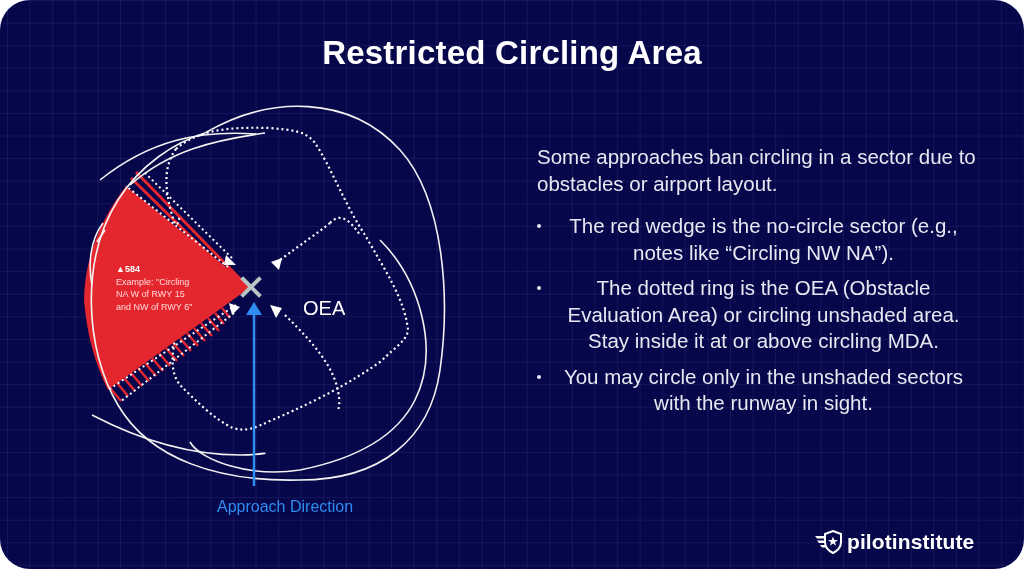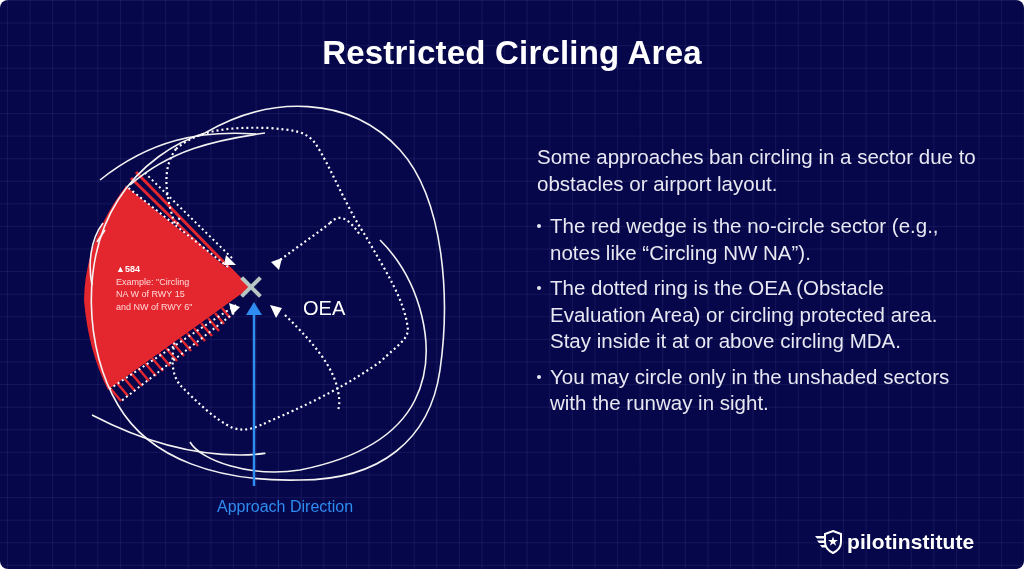--- a/index.html
+++ b/index.html
@@ -5,34 +5,34 @@
   html, body { margin:0; padding:0; background:#ffffff; }
   body { width:1024px; height:569px; overflow:hidden; position:relative; }
   .card {
     position:absolute; left:0; top:0; width:1024px; height:569px;
     background-color:#06064a;
     background-image:
       linear-gradient(to right, rgba(120,120,200,0.13) 1px, transparent 1px),
       linear-gradient(to bottom, rgba(120,120,200,0.13) 1px, transparent 1px);
     background-size:22.6px 22.6px;
     background-position:7px 0px;
-    border-radius:8px;
+    border-radius:30px;
     overflow:hidden;
     font-family:"Liberation Sans", "DejaVu Sans", sans-serif;
     color:#ffffff;
   }
   .title {
     position:absolute; left:0; right:0; top:34px;
     text-align:center; font-size:33px; font-weight:bold; letter-spacing:0.2px;
     color:#ffffff;
   }
   .diagram { position:absolute; left:0; top:0; width:520px; height:569px; }
   .info { position:absolute; left:537px; top:143px; width:440px; }
   .intro { font-size:20.5px; line-height:27px; color:#e8e8f2; margin:0 0 16px 0; }
-  .bullets { list-style:none; margin:0; padding:0; }
+  .bullets { list-style:none; margin:0; padding:0;text-align:center; }
   .bullets li { position:relative; padding-left:13px; font-size:20.5px; line-height:26.5px; color:#e8e8f2; margin-bottom:9px; }
   .bullets li .dot { position:absolute; left:0; top:11px; width:4px; height:4px; border-radius:50%; background:#e8e8f2; }
   .brand { position:absolute; left:813px; top:526px; height:32px; display:flex; align-items:center; }
   .brand-text { font-size:21px; font-weight:bold; color:#ffffff; margin-left:4px; letter-spacing:0.1px; }
   .approach-label { position:absolute; left:172px; top:498px; font-size:16px; color:#2f8cf0;margin-left:45px; }
   .oea-label { position:absolute; left:303px; top:297px; font-size:20px; color:#ffffff; }
   .note { position:absolute; left:116px; top:263px; font-size:9px; line-height:12.5px; color:#ffd8d8; }
   .note .elev { font-weight:bold; color:#ffffff; }
 </style>
 </head>
@@ -126,21 +126,21 @@
     <div>and NW of RWY 6"</div>
   </div>
 
   <div class="oea-label">OEA</div>
   <div class="approach-label">Approach Direction</div>
 
   <div class="info">
     <p class="intro">Some approaches ban circling in a sector due to obstacles or airport layout.</p>
     <ul class="bullets">
       <li><span class="dot"></span><span>The red wedge is the no-circle sector (e.g., notes like “Circling NW NA”).</span></li>
-      <li><span class="dot"></span><span>The dotted ring is the OEA (Obstacle Evaluation Area) or circling protected area. Stay inside it at or above circling MDA.</span></li>
+      <li><span class="dot"></span><span>The dotted ring is the OEA (Obstacle Evaluation Area) or circling unshaded area. Stay inside it at or above circling MDA.</span></li>
       <li><span class="dot"></span><span>You may circle only in the unshaded sectors with the runway in sight.</span></li>
     </ul>
   </div>
 
   <div class="brand">
     <svg width="30" height="26" viewBox="0 0 30 26">
       <path d="M2,7 L13,7 L13,9.5 L4,9.5 Z M4,11.5 L13,11.5 L13,14 L6,14 Z M7,16 L13,16 L13,18.5 L9,18.5 Z" fill="#ffffff"></path>
       <path d="M20,2 L28,5 L28,13 C28,18 24,22 20,24 C16,22 12,18 12,13 L12,5 Z" fill="none" stroke="#ffffff" stroke-width="2"></path>
       <polygon points="20,7.5 21.3,11 25,11 22,13.2 23.1,16.8 20,14.6 16.9,16.8 18,13.2 15,11 18.7,11" fill="#ffffff"></polygon>
     </svg>

